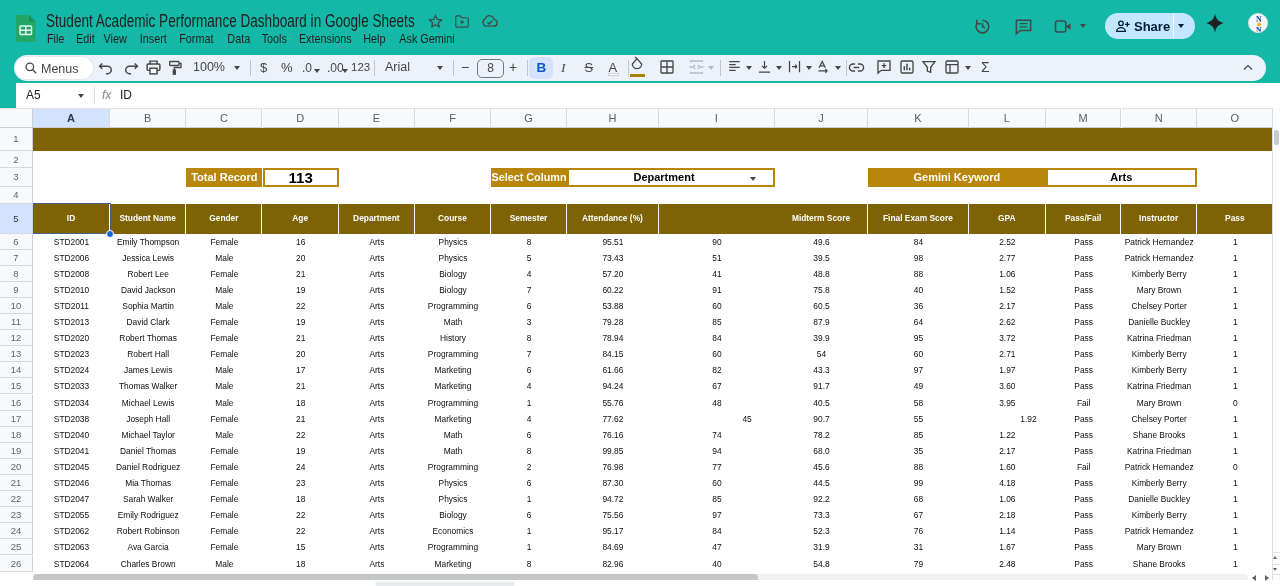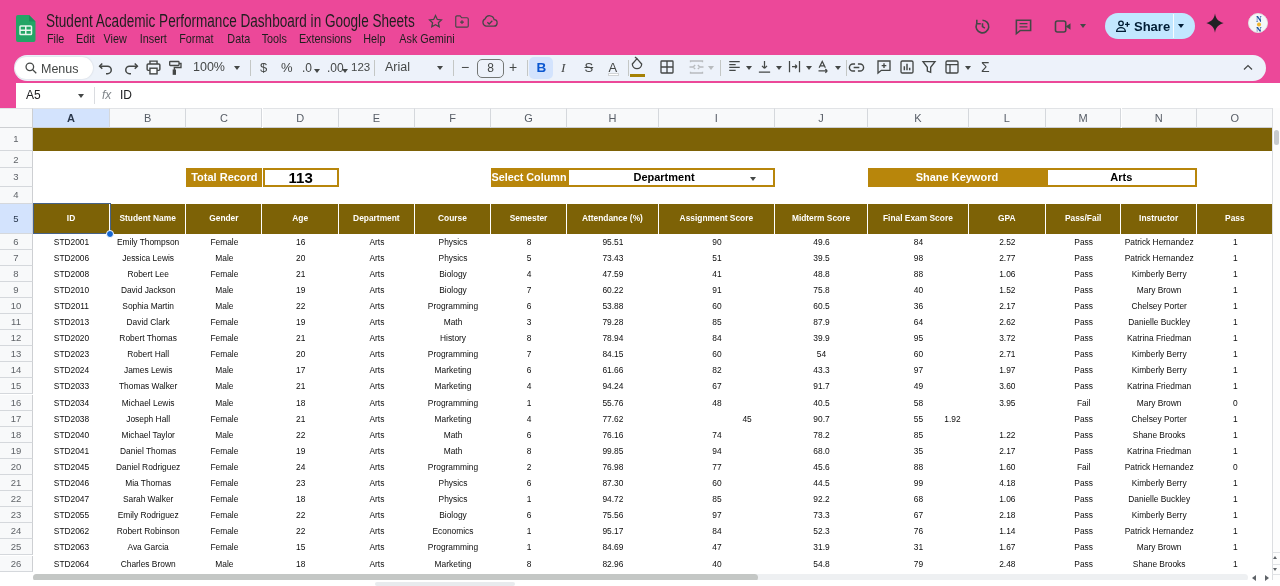--- a/index.html
+++ b/index.html
@@ -1,20 +1,20 @@
 <!DOCTYPE html>
 <html><head>
 <meta charset="utf-8">
 <style>
 * { margin:0; padding:0; box-sizing:border-box; }
 html,body { width:1280px; height:586px; overflow:hidden; }
 body { font-family:"Liberation Sans", sans-serif; background:#fff; position:relative; }
 #app { position:absolute; left:0; top:0; width:1280px; height:586px; background:#fff; }
 
-#chrome { position:absolute; left:0; top:0; width:1280px; height:108px; background:#ec4899; }
+#chrome { position:absolute; left:0; top:0; width:1280px; height:108px; background:#14b8a6; }
 #logo { position:absolute; left:16px; top:15px; width:19.5px; height:27px; }
 #title { position:absolute; left:46px; top:11px; font-size:17.5px; color:#1f1f1f; white-space:nowrap; transform:scaleX(0.775); transform-origin:0 0; }
 .tico { position:absolute; top:14px; color:#444746; }
 #menubar { position:absolute; left:46px; top:31px; height:17px; font-size:13.2px; color:#1f1f1f; transform:scaleX(0.82); transform-origin:0 0; }
 #menubar span { position:absolute; top:0; white-space:nowrap; }
 
 .rico { position:absolute; top:17px; }
 #share { position:absolute; left:1105px; top:13px; width:90px; height:26px; background:#c2e7ff; border-radius:13px; }
 #share .lbl { position:absolute; left:29px; top:5.5px; font-size:13px; font-weight:600; color:#001d35; }
 #share .sep { position:absolute; left:68px; top:1px; width:1px; height:24px; background:#f9fbfd; }
@@ -332,32 +332,31 @@
 <div class="rh" style="top:539.4000000000003px;height:16.10px;line-height:16.10px">25</div>
 <div class="rh" style="top:555.5000000000003px;height:16.10px;line-height:16.10px">26</div>
   </div>
   <div id="row1">
       <span>Search by Search Keyword and Field Name</span>
     </div>
   <div class="goldlbl" style="left:186.3px; top:168.4px; width:76.2px; height:18.8px; font-size:11px; line-height:19px;">Total Record</div>
   <div class="whitebox" style="left:262.5px; top:168.4px; width:76.3px; height:18.8px; font-size:15px; line-height:15px;">113</div>
   <div class="goldlbl" style="left:491px; top:168.4px; width:76px; height:18.8px; font-size:10.8px; line-height:19px;">Select Column</div>
   <div class="whitebox" style="left:567px; top:168.4px; width:208px; height:18.8px; font-size:11px; line-height:15px; padding-right:14px;">Department<span class="caret" style="position:absolute; right:17px; top:6.5px; border-top-color:#444746; border-left-width:3.2px; border-right-width:3.2px;"></span></div>
-  <div class="goldlbl" style="left:868px; top:168.4px; width:177.8px; height:18.8px; font-size:11px; line-height:19px;">Shane Keyword</div>
+  <div class="goldlbl" style="left:868px; top:168.4px; width:177.8px; height:18.8px; font-size:11px; line-height:19px;">Gemini Keyword</div>
   <div class="whitebox" style="left:1045.8px; top:168.4px; width:151px; height:18.8px; font-size:11px; line-height:15px;">Arts</div>
   <div id="hdr5">
   <div class="h5c" style="left:0.0px;width:77.0px">ID</div>
 <div class="h5c" style="left:77.0px;width:76.30000000000001px">Student Name</div>
 <div class="h5c" style="left:153.3px;width:76.19999999999999px">Gender</div>
 <div class="h5c" style="left:229.5px;width:76.30000000000001px">Age</div>
 <div class="h5c" style="left:305.8px;width:76.19999999999999px">Department</div>
 <div class="h5c" style="left:382.0px;width:76.0px">Course</div>
 <div class="h5c" style="left:458.0px;width:76.0px">Semester</div>
 <div class="h5c" style="left:534.0px;width:91.79999999999995px">Attendance (%)</div>
-<div class="h5c" style="left:625.8px;width:116.20000000000005px">Assignment Score</div>
 <div class="h5c" style="left:742.0px;width:93.0px">Midterm Score</div>
 <div class="h5c" style="left:835.0px;width:100.79999999999995px">Final Exam Score</div>
 <div class="h5c" style="left:935.8px;width:77.0px">GPA</div>
 <div class="h5c" style="left:1012.8px;width:75.70000000000005px">Pass/Fail</div>
 <div class="h5c" style="left:1088.5px;width:75.29999999999995px">Instructor</div>
 <div class="h5c" style="left:1163.8px;width:77.20000000000005px">Pass</div>
   </div>
   <div id="a5sel"></div>
   <div id="a5dot"></div>
   <div id="datarows" style="position:absolute;left:0;top:0;">
@@ -396,21 +395,21 @@
         <div class="dc" style="left:1163.8px;width:77.20000000000005px">1</div>
       </div>
 <div class="dr" style="top:265.7px">
         <div class="dc" style="left:0.0px;width:77.0px">STD2008</div>
         <div class="dc" style="left:77.0px;width:76.30000000000001px">Robert Lee</div>
         <div class="dc" style="left:153.3px;width:76.19999999999999px">Female</div>
         <div class="dc" style="left:229.5px;width:76.30000000000001px">21</div>
         <div class="dc" style="left:305.8px;width:76.19999999999999px">Arts</div>
         <div class="dc" style="left:382.0px;width:76.0px">Biology</div>
         <div class="dc" style="left:458.0px;width:76.0px">4</div>
-        <div class="dc" style="left:534.0px;width:91.79999999999995px">47.59</div>
+        <div class="dc" style="left:534.0px;width:91.79999999999995px">57.20</div>
         <div class="dc" style="left:625.8px;width:116.20000000000005px">41</div>
         <div class="dc" style="left:742.0px;width:93.0px">48.8</div>
         <div class="dc" style="left:835.0px;width:100.79999999999995px">88</div>
         <div class="dc" style="left:935.8px;width:77.0px">1.06</div>
         <div class="dc" style="left:1012.8px;width:75.70000000000005px">Pass</div>
         <div class="dc" style="left:1088.5px;width:75.29999999999995px">Kimberly Berry</div>
         <div class="dc" style="left:1163.8px;width:77.20000000000005px">1</div>
       </div>
 <div class="dr" style="top:281.8px">
         <div class="dc" style="left:0.0px;width:77.0px">STD2010</div>
@@ -553,21 +552,21 @@
         <div class="dc" style="left:77.0px;width:76.30000000000001px">Joseph Hall</div>
         <div class="dc" style="left:153.3px;width:76.19999999999999px">Female</div>
         <div class="dc" style="left:229.5px;width:76.30000000000001px">21</div>
         <div class="dc" style="left:305.8px;width:76.19999999999999px">Arts</div>
         <div class="dc" style="left:382.0px;width:76.0px">Marketing</div>
         <div class="dc" style="left:458.0px;width:76.0px">4</div>
         <div class="dc" style="left:534.0px;width:91.79999999999995px">77.62</div>
         <div class="dc" style="left:656px;width:116.20000000000005px">45</div>
         <div class="dc" style="left:742.0px;width:93.0px">90.7</div>
         <div class="dc" style="left:835.0px;width:100.79999999999995px">55</div>
-        <div class="dc" style="left:881px;width:77.0px">1.92</div>
+        <div class="dc" style="left:957px;width:77.0px">1.92</div>
         <div class="dc" style="left:1012.8px;width:75.70000000000005px">Pass</div>
         <div class="dc" style="left:1088.5px;width:75.29999999999995px">Chelsey Porter</div>
         <div class="dc" style="left:1163.8px;width:77.20000000000005px">1</div>
       </div>
 <div class="dr" style="top:426.7px">
         <div class="dc" style="left:0.0px;width:77.0px">STD2040</div>
         <div class="dc" style="left:77.0px;width:76.30000000000001px">Michael Taylor</div>
         <div class="dc" style="left:153.3px;width:76.19999999999999px">Male</div>
         <div class="dc" style="left:229.5px;width:76.30000000000001px">22</div>
         <div class="dc" style="left:305.8px;width:76.19999999999999px">Arts</div>

